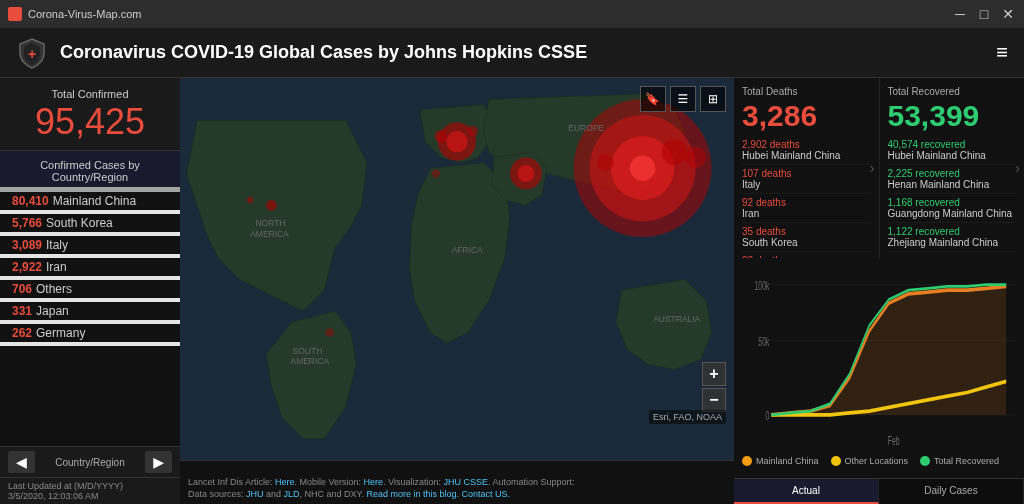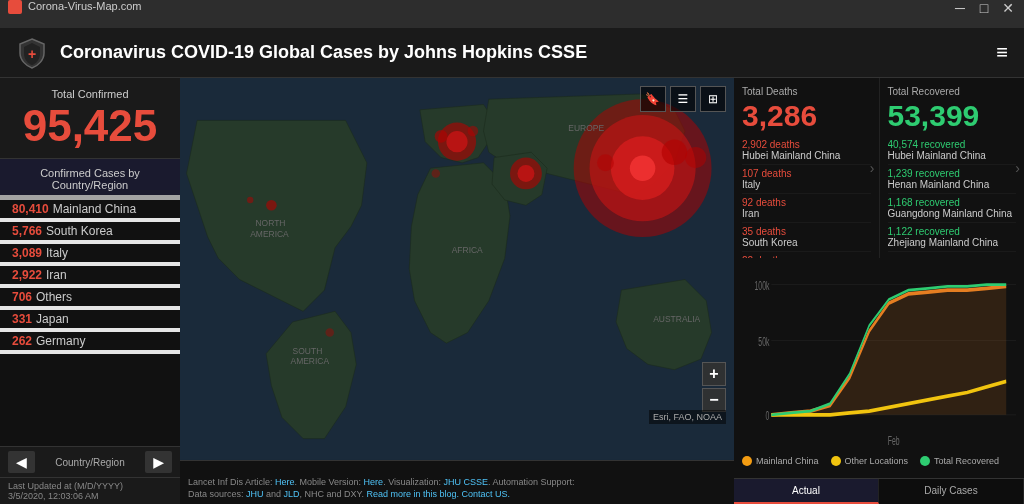--- a/index.html
+++ b/index.html
@@ -11,21 +11,21 @@
       height: 504px;
       overflow: hidden;
       font-size: 12px;
     }
 
     
     .title-bar {
       background: #2d2d2d;
       height: 28px;
       display: flex;
-      align-items: flex-start;
+      align-items: center;
       padding: 0 8px;
       font-size: 11px;
       color: #ccc;
     }
     .title-bar .title-icon {
       width: 14px;
       height: 14px;
       background: #e74c3c;
       border-radius: 2px;
       margin-right: 6px;
@@ -95,22 +95,22 @@
       padding: 10px 12px;
       border-bottom: 1px solid #333;
       text-align: center;
     }
     .total-confirmed-label {
       font-size: 11px;
       color: #ccc;
       margin-bottom: 4px;
     }
     .total-confirmed-number {
-      font-size: 44px;
-      font-weight: bold;
+      font-size: 36px;
+      font-weight: normal;
       color: #e74c3c;
       line-height: 1;
     }
 
     .confirmed-by-country {
       background: #1a1a2e;
       padding: 8px 12px 4px;
       text-align: center;
       font-size: 11px;
       color: #ccc;
@@ -612,21 +612,21 @@
 
       <div class="recovered-panel">
         <div class="panel-title">Total Recovered</div>
         <div class="recovered-number">53,399</div>
         <div class="stat-list" id="recovered-list">
             <div class="stat-item recovered-item">
               <div class="stat-count">40,574 recovered</div>
               <div class="stat-name">Hubei Mainland China</div>
             </div>
             <div class="stat-item recovered-item">
-              <div class="stat-count">1,239 recovered</div>
+              <div class="stat-count">2,225 recovered</div>
               <div class="stat-name">Henan Mainland China</div>
             </div>
             <div class="stat-item recovered-item">
               <div class="stat-count">1,168 recovered</div>
               <div class="stat-name">Guangdong Mainland China</div>
             </div>
             <div class="stat-item recovered-item">
               <div class="stat-count">1,122 recovered</div>
               <div class="stat-name">Zhejiang Mainland China</div>
             </div>

